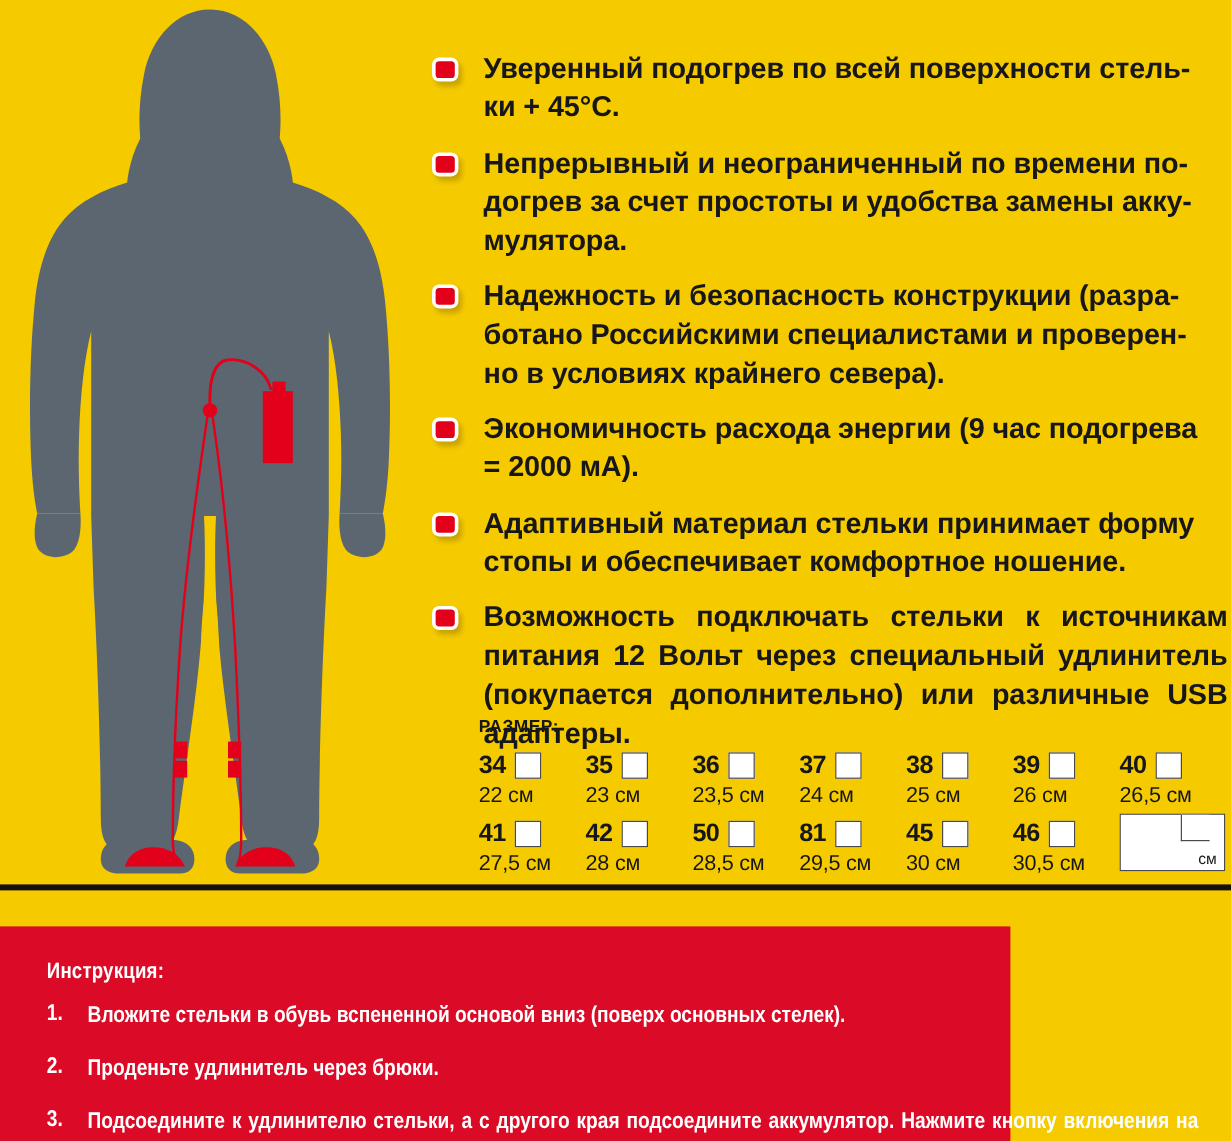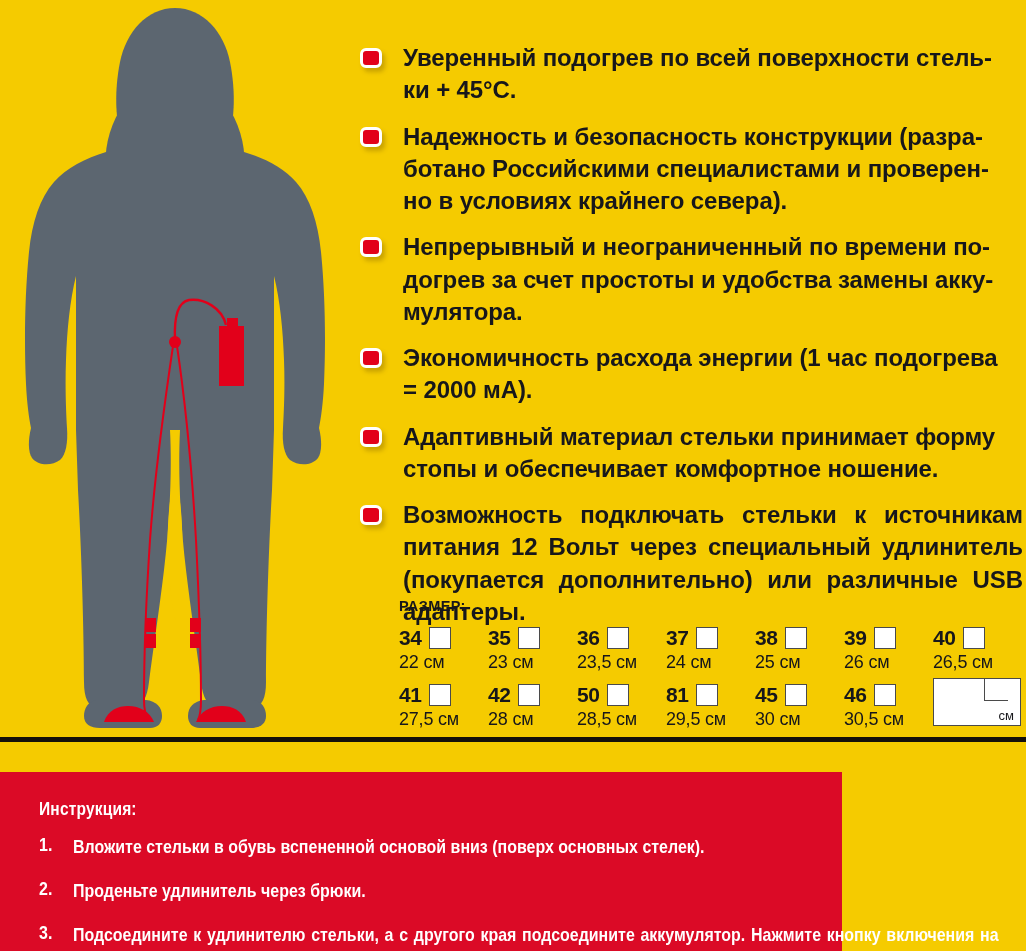--- a/index.html
+++ b/index.html
@@ -254,33 +254,33 @@
   </div>
 
   <div id="features">
     <div class="feature">
       <span class="bullet"></span>
       <div class="feature-text" style="white-space: pre-line;">Уверенный  подогрев по всей поверхности стель-
 ки + 45°С.</div>
     </div>
     <div class="feature">
       <span class="bullet"></span>
+      <div class="feature-text" style="white-space: pre-line;">Непрерывный и неограниченный по времени по-
+догрев за счет простоты и удобства замены акку-
+мулятора.</div>
+    </div>
+    <div class="feature">
+      <span class="bullet"></span>
       <div class="feature-text" style="white-space: pre-line;">Надежность и безопасность конструкции (разра-
 ботано Российскими специалистами и проверен-
 но в условиях крайнего севера).</div>
     </div>
     <div class="feature">
       <span class="bullet"></span>
-      <div class="feature-text" style="white-space: pre-line;">Непрерывный и неограниченный по времени по-
-догрев за счет простоты и удобства замены акку-
-мулятора.</div>
-    </div>
-    <div class="feature">
-      <span class="bullet"></span>
-      <div class="feature-text" style="white-space: pre-line;">Экономичность расхода энергии (1 час подогрева
+      <div class="feature-text" style="white-space: pre-line;">Экономичность расхода энергии (9 час подогрева
 = 2000 мА).</div>
     </div>
     <div class="feature">
       <span class="bullet"></span>
       <div class="feature-text" style="white-space: pre-line;">Адаптивный материал стельки принимает форму
 стопы и обеспечивает комфортное ношение.</div>
     </div>
     <div class="feature">
       <span class="bullet"></span>
       <div class="feature-text justify" style="white-space: pre-line;">Возможность подключать стельки к источникам питания 12 Вольт через специальный удлинитель (покупается дополнительно) или различные USB адаптеры.</div>

